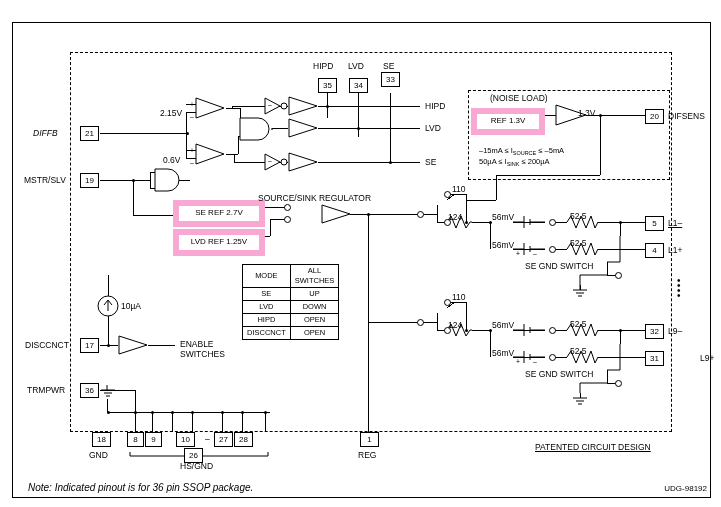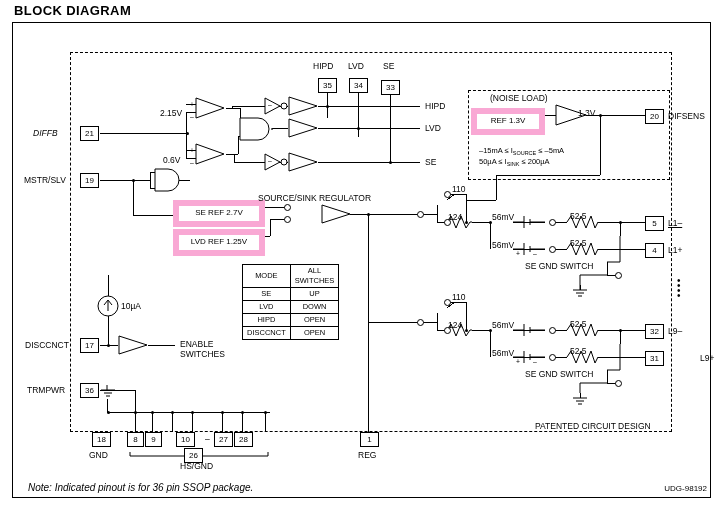--- a/index.html
+++ b/index.html
@@ -105,21 +105,20 @@
     font-size:10px;
     line-height:5px;
     letter-spacing:0;
   }
 </style>
 </head>
 <body>
 
 <div class="page">
 
-  <div class="title">BLOCK DIAGRAM</div>
 
   <div class="frame"></div>
   <div class="dash-main"></div>
 
   <svg class="ov" xmlns="http://www.w3.org/2000/svg">
     <g stroke="#000" stroke-width="1" fill="none" shape-rendering="crispEdges">
 
       <line x1="327" y1="93" x2="327" y2="118"></line>
       <line x1="358" y1="93" x2="358" y2="137"></line>
       <line x1="390" y1="93" x2="390" y2="160"></line>
@@ -368,21 +367,21 @@
   <div class="lbl xs" style="left:190px; top:158px;">–</div>
   <div class="lbl xs" style="left:268px; top:100px;">–</div>
   <div class="lbl xs" style="left:268px; top:156px;">–</div>
 
   <div class="lbl" style="left:313px; top:61px;">HIPD</div>
   <div class="lbl" style="left:348px; top:61px;">LVD</div>
   <div class="lbl" style="left:383px; top:61px;">SE</div>
 
   <div class="pin" style="left:318px; top:78px; width:17px;">35</div>
   <div class="pin" style="left:349px; top:78px; width:17px;">34</div>
-  <div class="pin" style="left:381px; top:80px; width:17px;">33</div>
+  <div class="pin" style="left:381px; top:72px; width:17px;">33</div>
 
   <div class="lbl" style="left:425px; top:101px;">HIPD</div>
   <div class="lbl" style="left:425px; top:123px;">LVD</div>
   <div class="lbl" style="left:425px; top:157px;">SE</div>
 
   <div class="lbl" style="left:33px; top:128px;font-style:italic;">DIFFB</div>
   <div class="pin" style="left:80px; top:126px; width:17px;">21</div>
 
   <div class="lbl" style="left:24px; top:175px;">MSTR/SLV</div>
   <div class="pin" style="left:80px; top:173px; width:17px;">19</div>
@@ -443,21 +442,21 @@
   <div class="pin" style="left:645px; top:243px; width:17px;">4</div>
   <div class="lbl" style="left:668px; top:245px;">L1+</div>
 
   <div class="pin" style="left:645px; top:324px; width:17px;">32</div>
   <div class="lbl" style="left:668px; top:326px;">L9–</div>
   <div class="pin" style="left:645px; top:351px; width:17px;">31</div>
   <div class="lbl" style="left:700px; top:353px;">L9+</div>
 
   <div class="vdots" style="left:677px; top:278px;">•<br>•<br>•<br>•</div>
 
-  <div class="lbl" style="left:535px; top:421px;">PATENTED CIRCUIT DESIGN</div>
+  <div class="lbl" style="left:535px; top:442px;text-decoration:underline;">PATENTED CIRCUIT DESIGN</div>
 
   <table class="modes">
     <tbody>
         <tr>
       <th>MODE</th>
       <th>
         <span>ALL</span><br><span>SWITCHES</span>
       </th>
     </tr>
     <tr>

